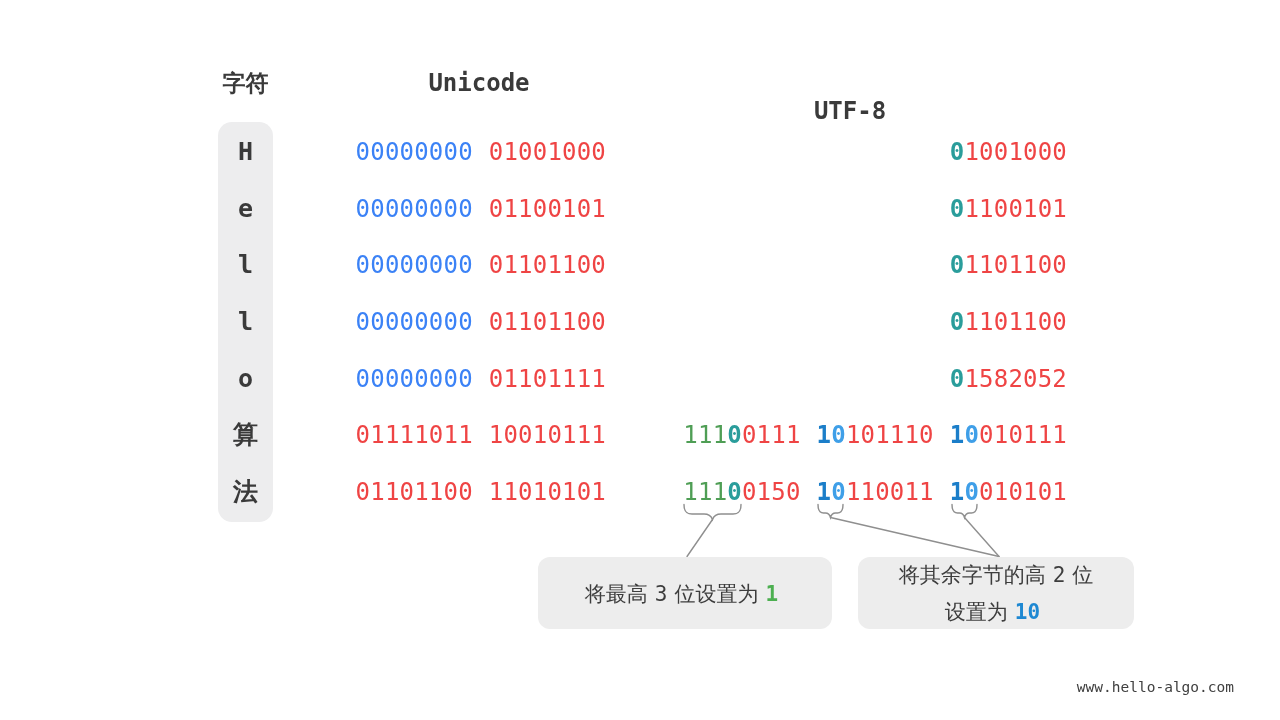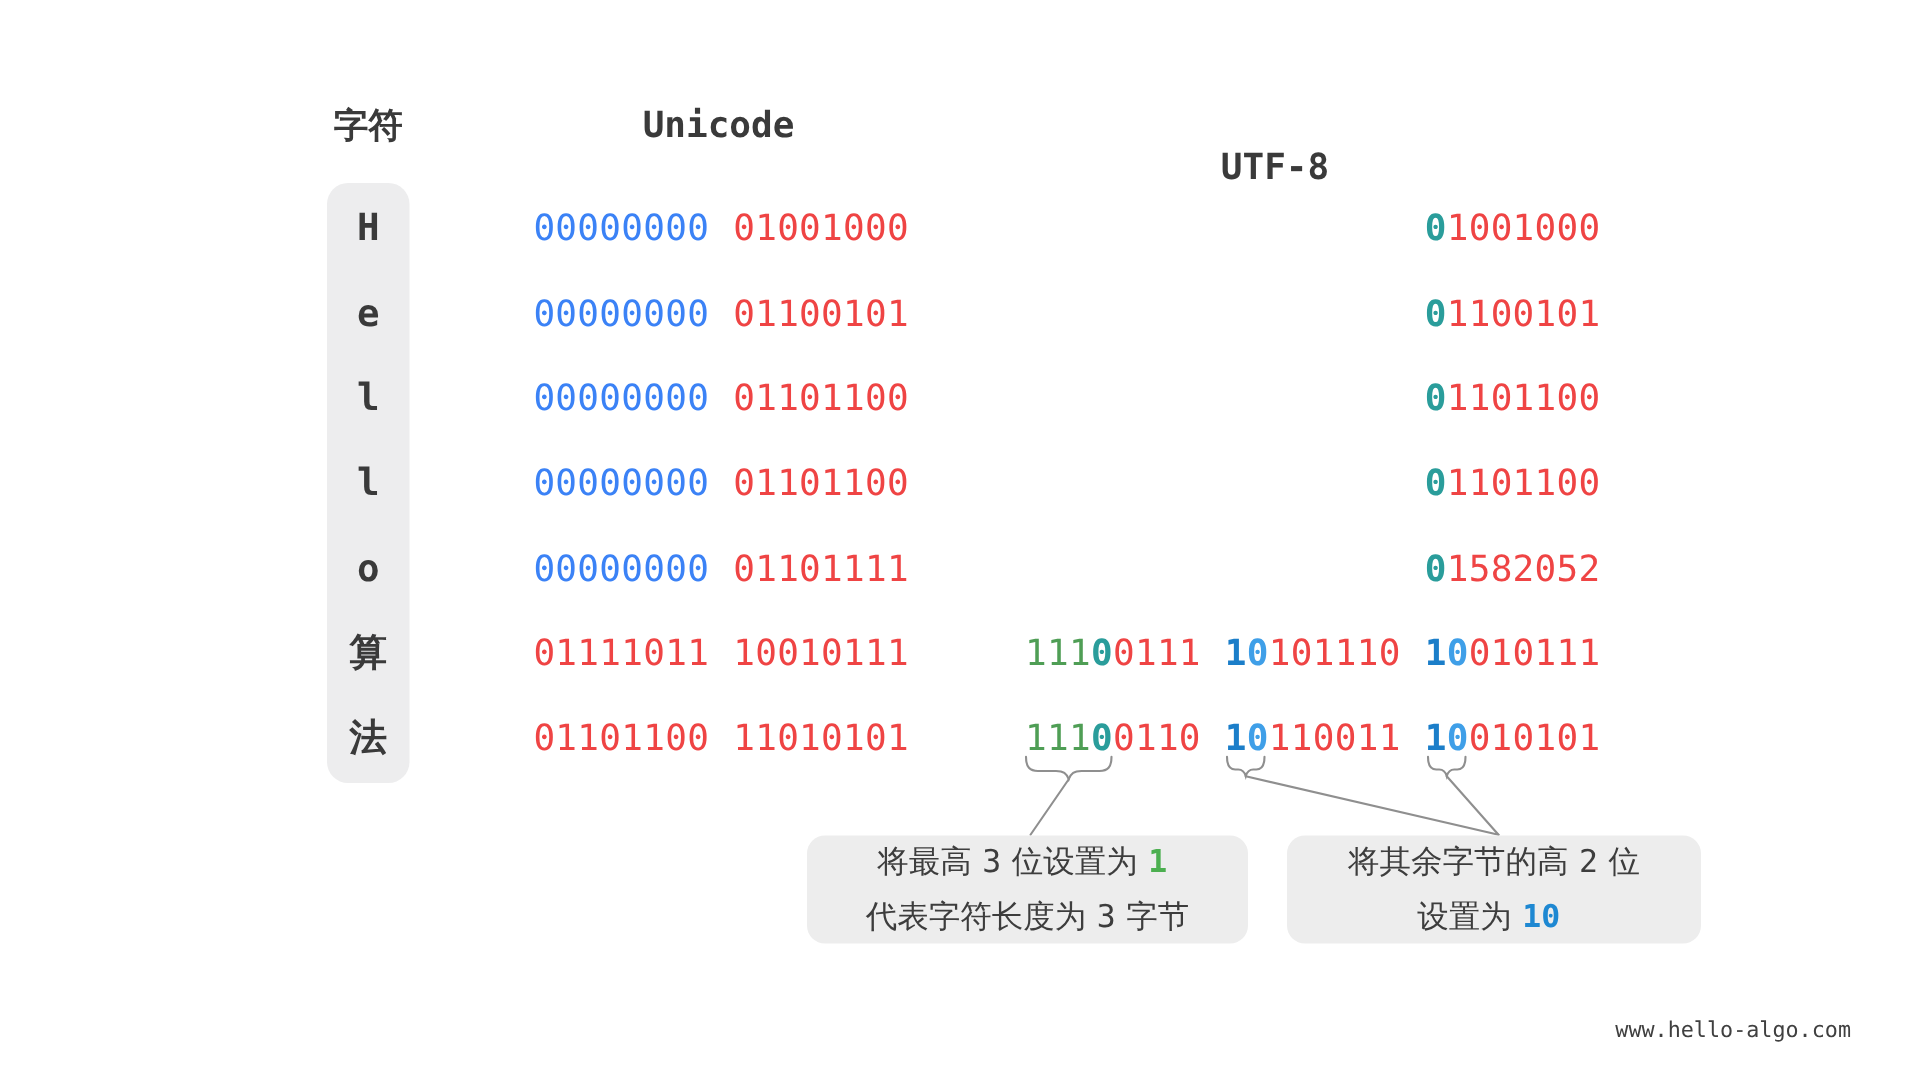--- a/index.html
+++ b/index.html
@@ -90,41 +90,38 @@
   <div class="cell utf8" style="top:307px">
     <span class="b"><span class="tl">0</span><span class="dk">1101100</span></span>
   </div>
   <div class="cell utf8" style="top:364px">
     <span class="b"><span class="tl">0</span><span class="dk">1582052</span></span>
   </div>
   <div class="cell utf8" style="top:420px">
     <span class="b"><span class="gn">111</span><span class="tl">0</span><span class="dk">0111</span></span><span class="b"><span class="b1">1</span><span class="b0">0</span><span class="dk">101110</span></span><span class="b"><span class="b1">1</span><span class="b0">0</span><span class="dk">010111</span></span>
   </div>
   <div class="cell utf8" style="top:477px">
-    <span class="b"><span class="gn">111</span><span class="tl">0</span><span class="dk">0110</span></span><span class="b"><span class="b1">1</span><span class="b0">0</span><span class="dk">110011</span></span><span class="b"><span class="b1">1</span><span class="b0">0</span><span class="dk">010101</span></span>
+    <span class="b"><span class="gn">111</span><span class="tl">0</span><span class="dk">0150</span></span><span class="b"><span class="b1">1</span><span class="b0">0</span><span class="dk">110011</span></span><span class="b"><span class="b1">1</span><span class="b0">0</span><span class="dk">010101</span></span>
   </div>
 
   <svg class="overlay" viewBox="0 0 1280 720">
     <g fill="none" stroke="#8f8f8f" stroke-width="1.4" stroke-linecap="round">
       <path d="M 684 504.5 C 684 511.5, 686.5 514, 692 514 L 704 514 C 709 514, 711 515.5, 712.5 519.5 C 714 515.5, 716 514, 721 514 L 733 514 C 738.5 514, 741 511.5, 741 504.5"></path>
       <path d="M 712.5 519.5 L 687 556.5"></path>
       <path d="M 818 504.5 C 818 510.5, 820 513, 823.5 513 L 825.5 513 C 828 513, 829.5 514, 830.5 517.5 C 831.5 514, 833 513, 835.5 513 L 837.5 513 C 841 513, 843 510.5, 843 504.5"></path>
       <path d="M 830.5 517.5 L 999 556.5"></path>
       <path d="M 952 504.5 C 952 510.5, 954 513, 957.5 513 L 959.5 513 C 962 513, 963.5 514, 964.5 517.5 C 965.5 514, 967 513, 969.5 513 L 971.5 513 C 975 513, 977 510.5, 977 504.5"></path>
       <path d="M 964.5 517.5 L 999 556.5"></path>
     </g>
   </svg>
 
   <div class="callout callout-left">
     <div class="cl-line">
       <span>将最高</span><span class="num">3</span><span>位设置为</span><span class="num num-green">1</span>
     </div>
-    <div class="cl-line">
-      <span>代表字符长度为</span><span class="num">3</span><span>字节</span>
-    </div>
   </div>
 
   <div class="callout callout-right">
     <div class="cl-line">
       <span>将其余字节的高</span><span class="num">2</span><span>位</span>
     </div>
     <div class="cl-line">
       <span>设置为</span><span class="num num-blue">10</span>
     </div>
   </div>

